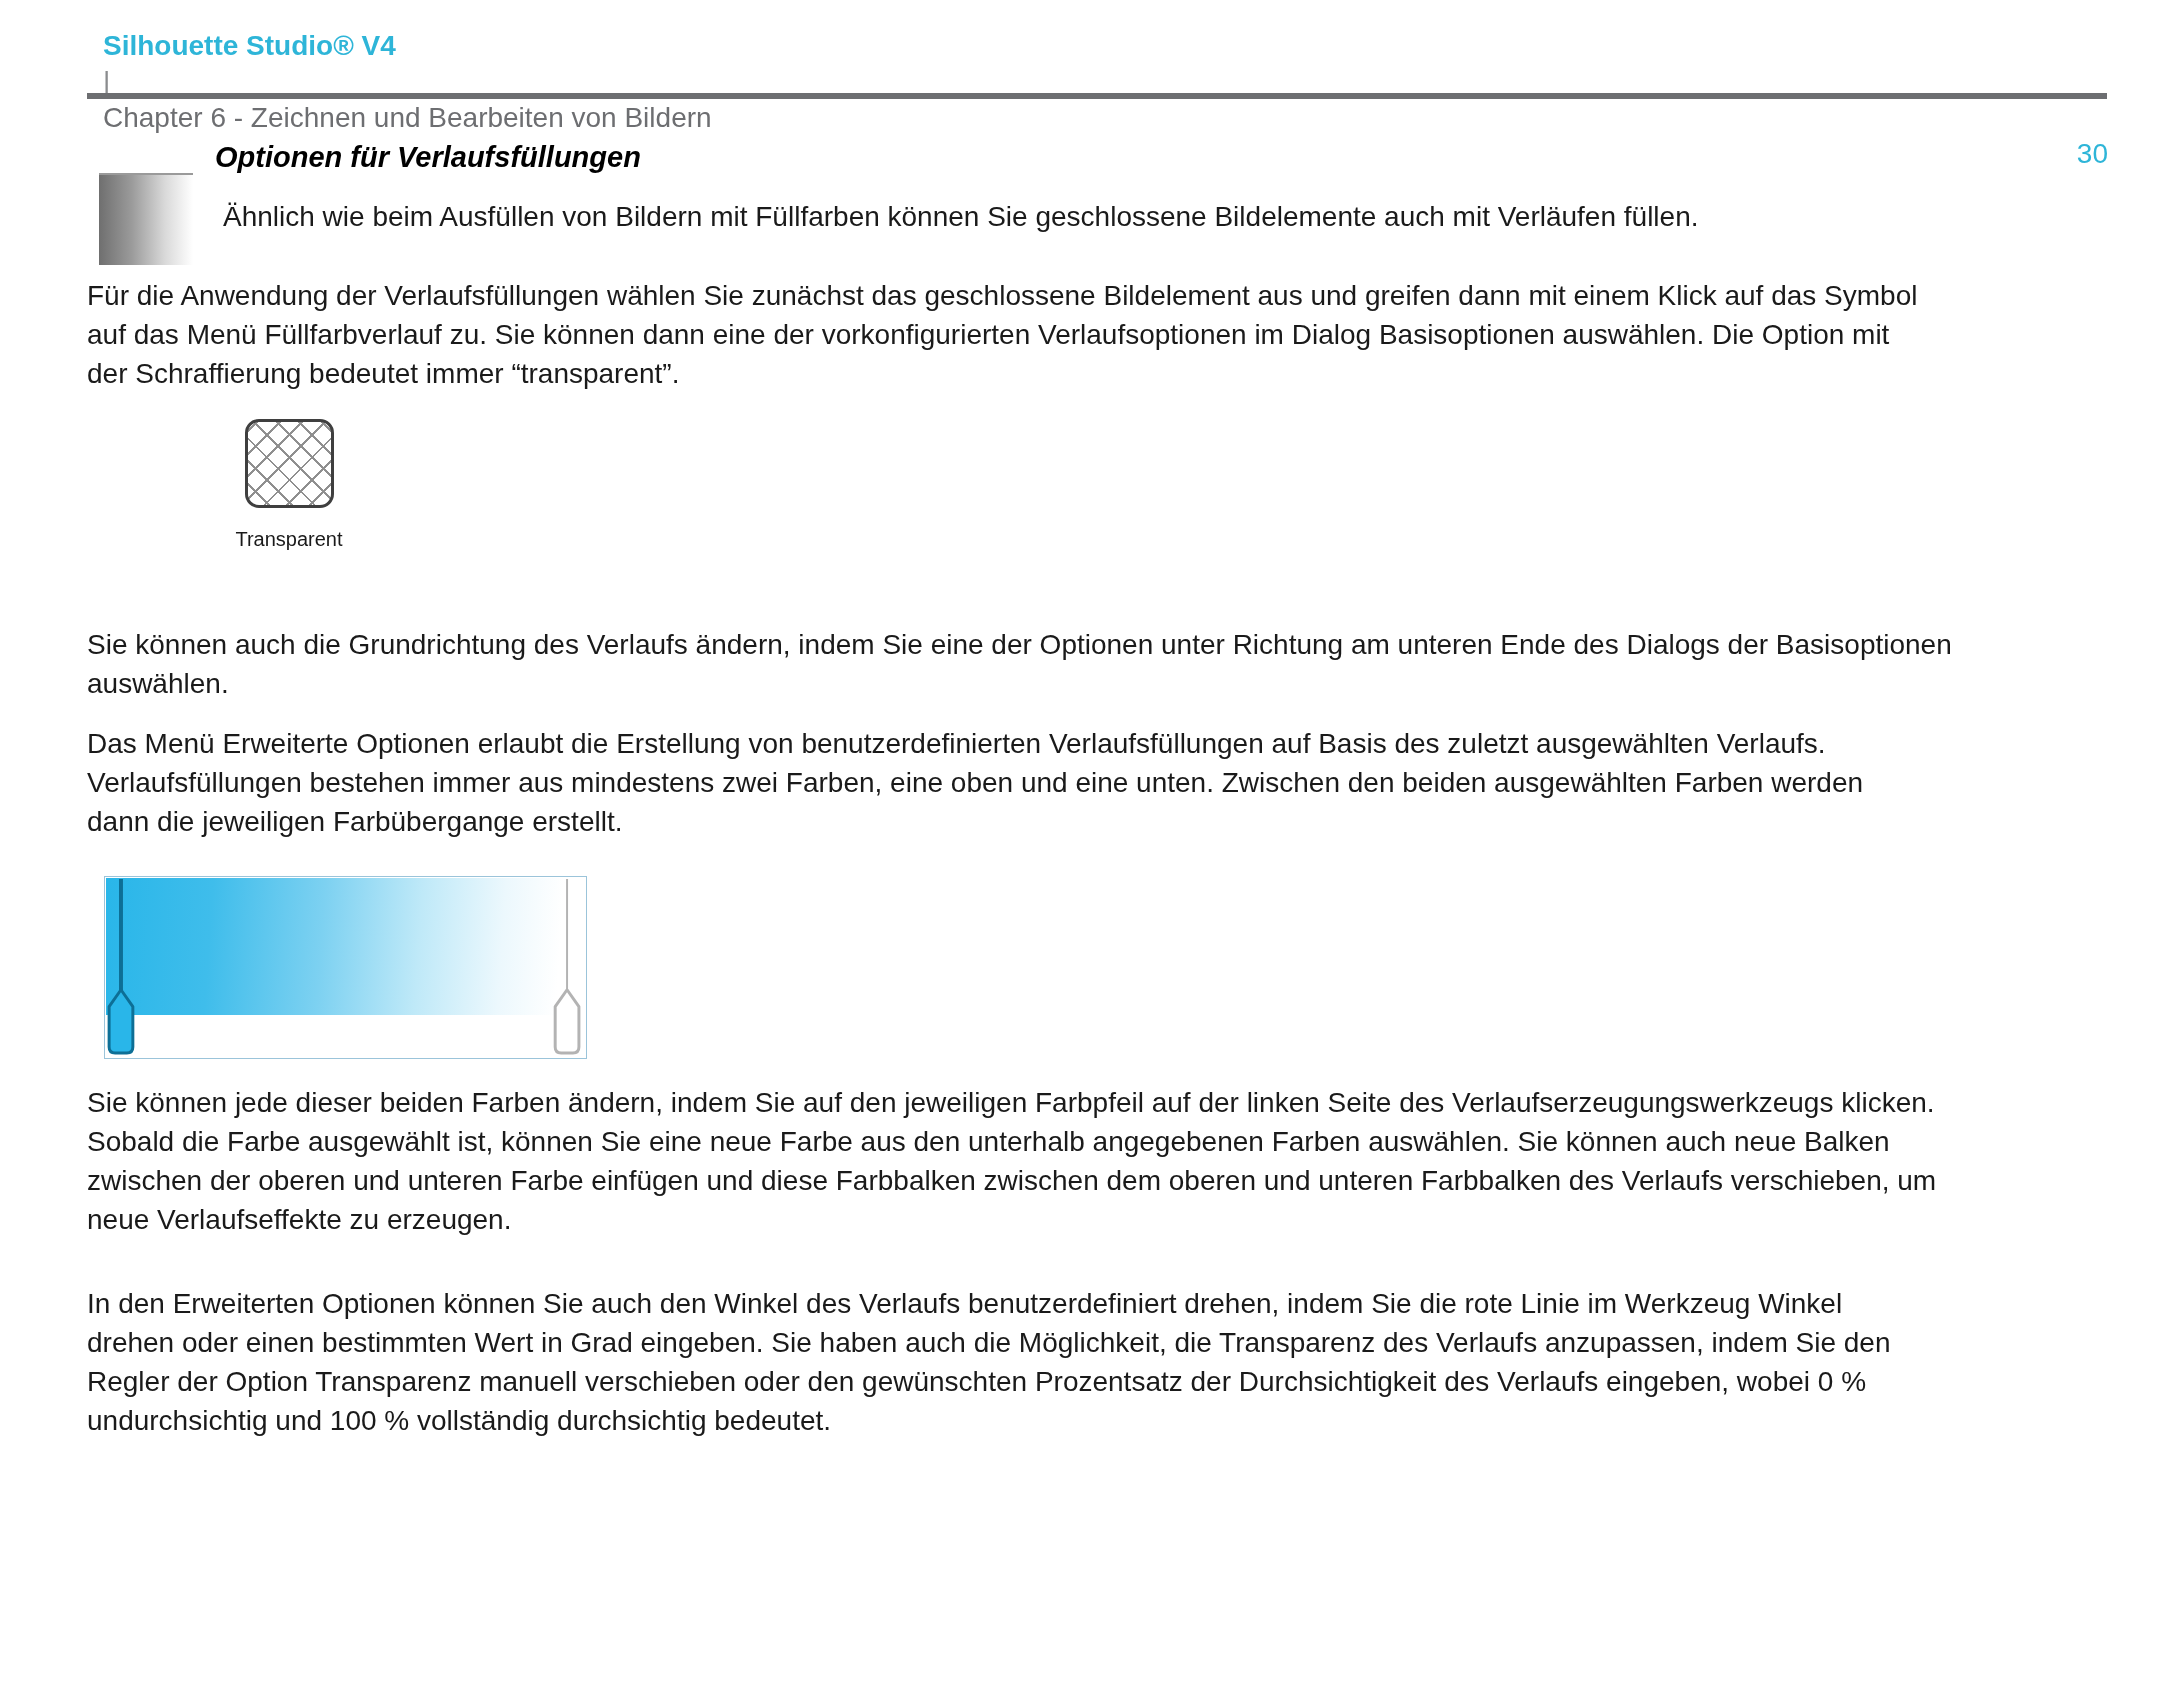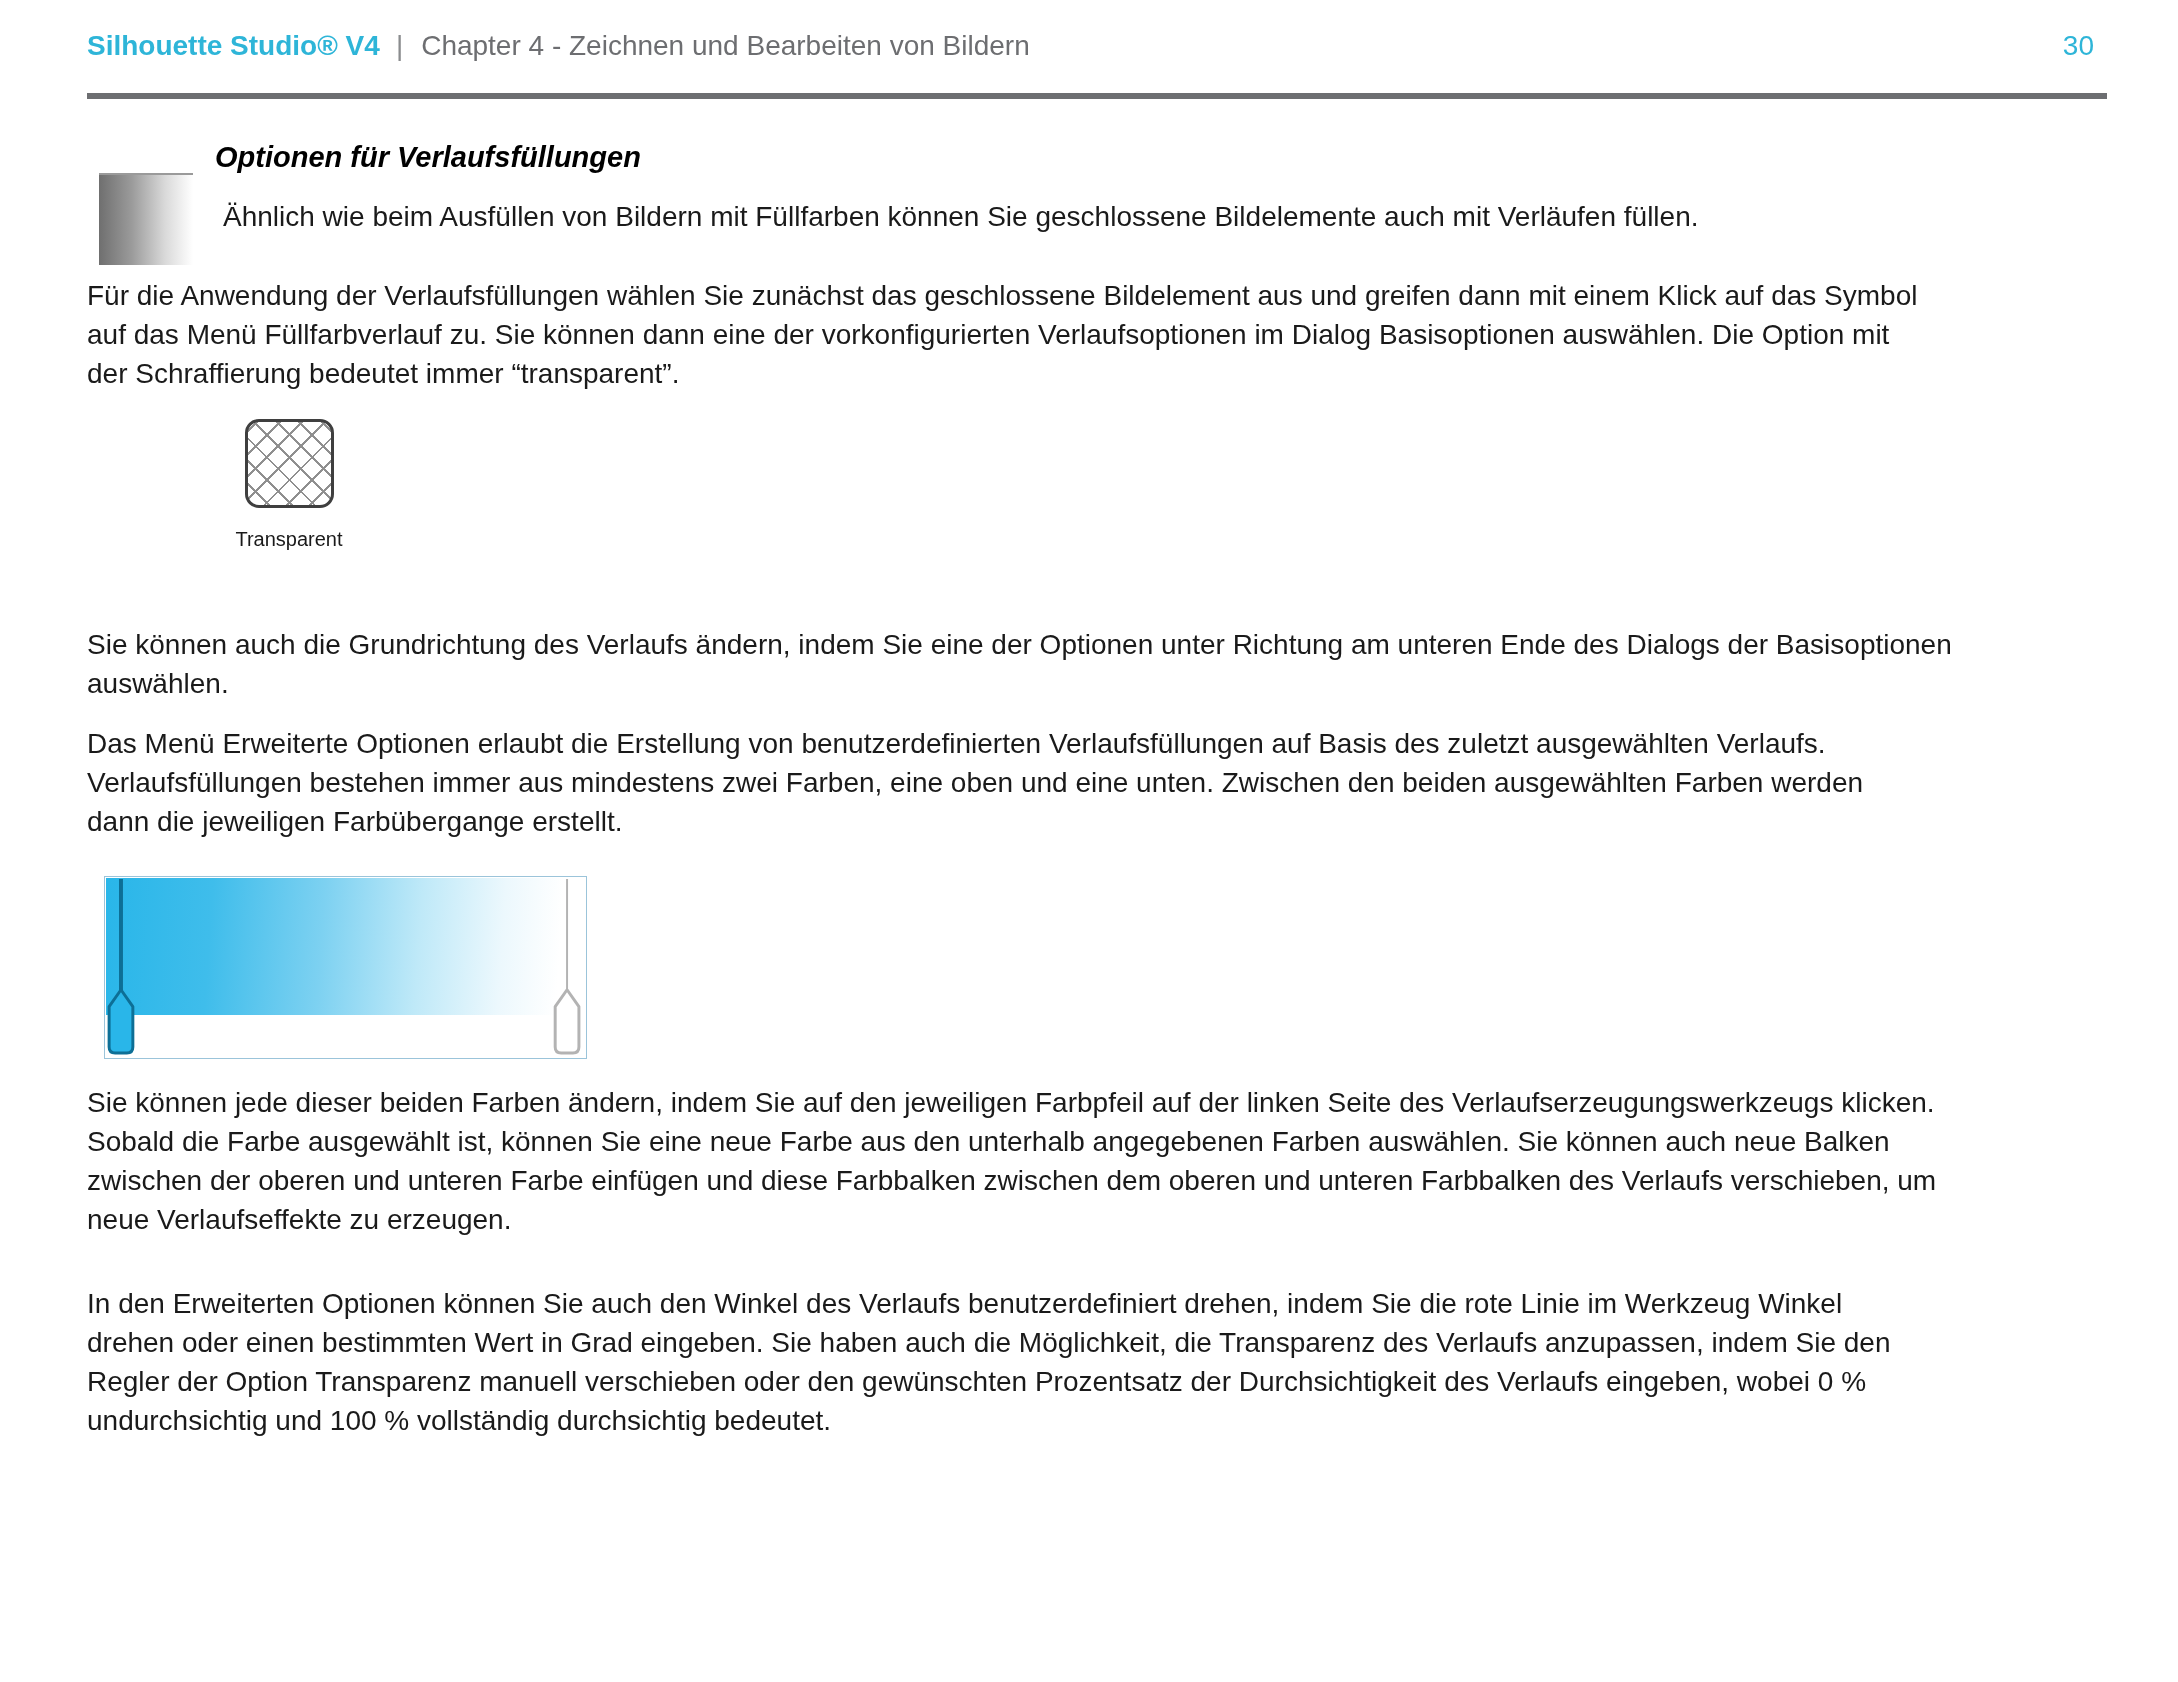--- a/index.html
+++ b/index.html
@@ -10,27 +10,28 @@
     background: #ffffff;
     font-family: "Liberation Sans", sans-serif;
     color: #1a1a1a;
     overflow: hidden;
   }
 
   
   .header {
     position: absolute;
     left: 87px;
-    right: 84px;
+    right: 70px;
     top: 28px;
     display: flex;
     align-items: baseline;
     font-size: 28px;
     line-height: 36px;
     white-space: nowrap;
+    flex-direction: column;
   }
   .brand   { color: #2eb5d8; font-weight: 700; }
   .sep     { color: #8a8c8e; margin: 0 18px 0 16px; font-weight: 400; }
   .chapter { color: #6d6e71; font-weight: 400; }
   .page-num{ color: #2eb5d8; margin-left: auto; font-weight: 400; }
 
   .rule {
     position: absolute;
     left: 87px;
     top: 93px;
@@ -143,21 +144,21 @@
   }
 </style>
 </head>
 <body>
 
 <div class="page">
 
   <header class="header">
     <span class="brand">Silhouette Studio® V4</span>
     <span class="sep">|</span>
-    <span class="chapter">Chapter 4 - Zeichnen und Bearbeiten von Bildern</span>
+    <span class="chapter">Chapter 6 - Zeichnen und Bearbeiten von Bildern</span>
     <span class="page-num">30</span>
   </header>
 
   <div class="rule"></div>
 
   <div class="gradient-chip"></div>
 
   <h1 class="section-title">Optionen für Verlaufsfüllungen</h1>
 
   <p class="intro">Ähnlich wie beim Ausfüllen von Bildern mit Füllfarben können Sie geschlossene Bildelemente auch mit Verläufen füllen.</p>

